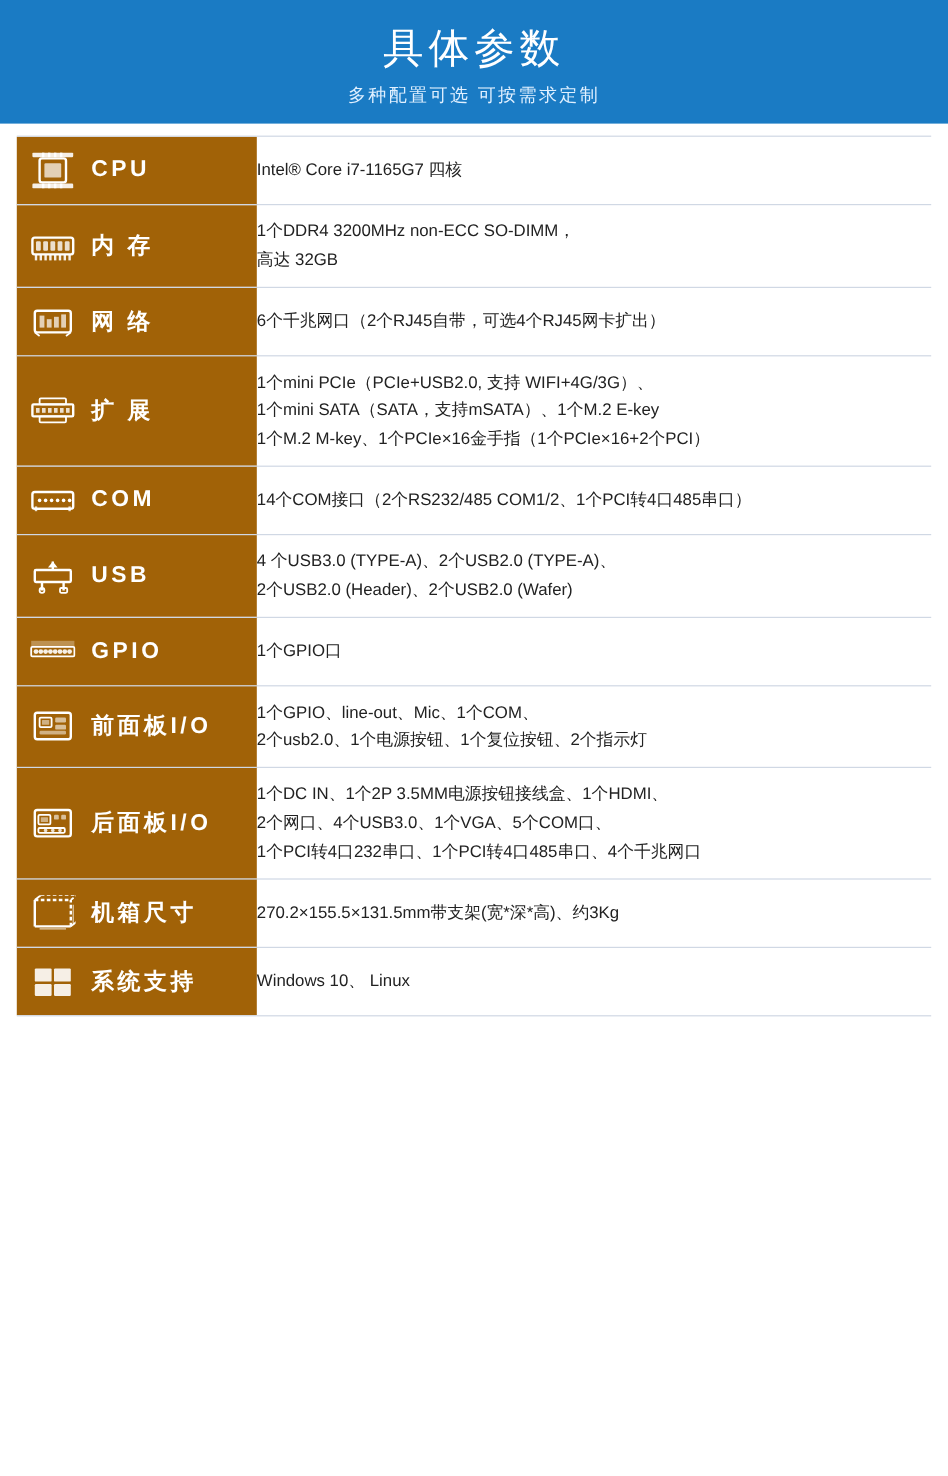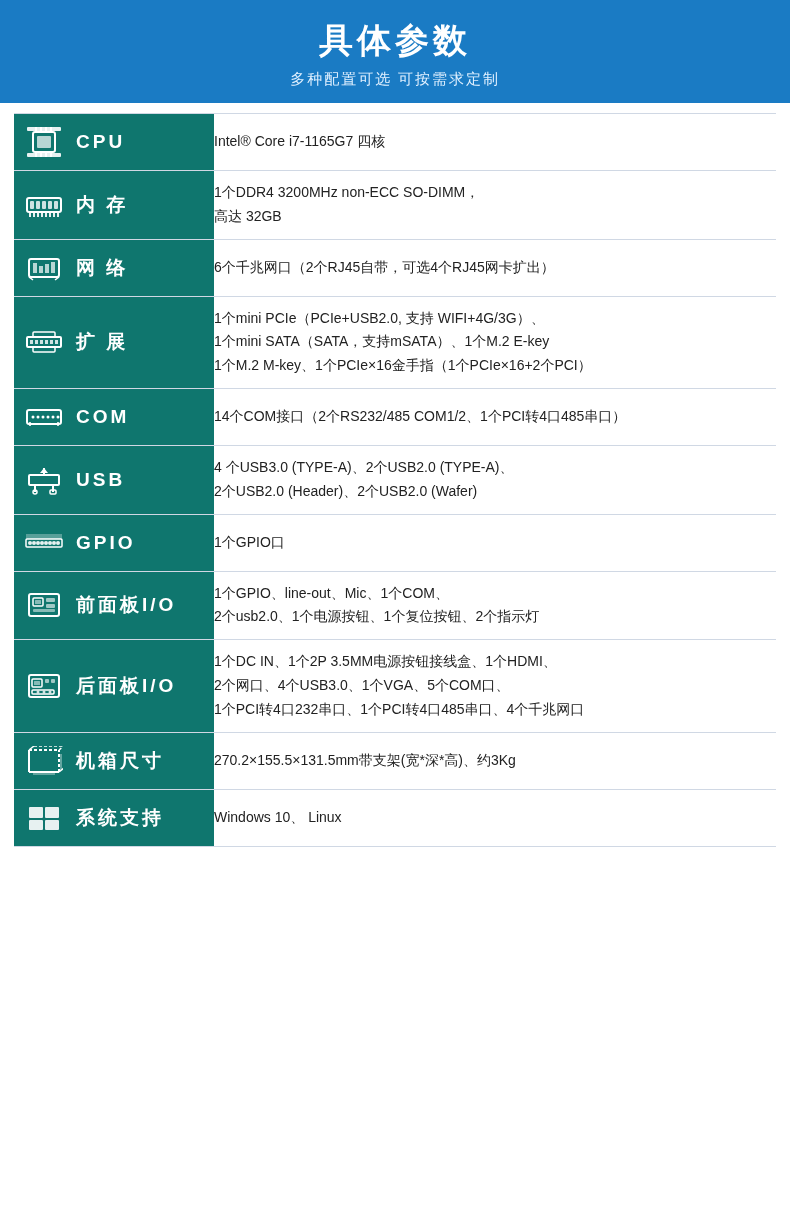--- a/index.html
+++ b/index.html
@@ -11,48 +11,47 @@
     }
 
     .header {
       background: #1a7bc4;
       text-align: center;
       padding: 18px 0 14px;
     }
     .header-title {
       color: #fff;
       font-size: 34px;
-      font-weight: bold;
+      font-weight: normal;
       letter-spacing: 4px;
     }
     .header-subtitle {
       color: #e0f0ff;
       font-size: 15px;
       margin-top: 6px;
       letter-spacing: 2px;
-      font-family: Liberation Serif, serif;
     }
 
     .table-container {
       padding: 10px 14px 14px;
     }
 
     .spec-table {
       width: 100%;
       border-collapse: collapse;
     }
     .spec-table tr {
       border-bottom: 1px solid #d0d8e4;
     }
     .spec-table tr:first-child {
       border-top: 1px solid #d0d8e4;
     }
 
     .label-cell {
-      background: #0f766e;
+      background: #a16207;
       width: 200px;
       min-width: 200px;
       padding: 10px 8px;
       vertical-align: middle;
     }
     .label-inner {
       display: flex;
       align-items: center;
       gap: 10px;
     }

